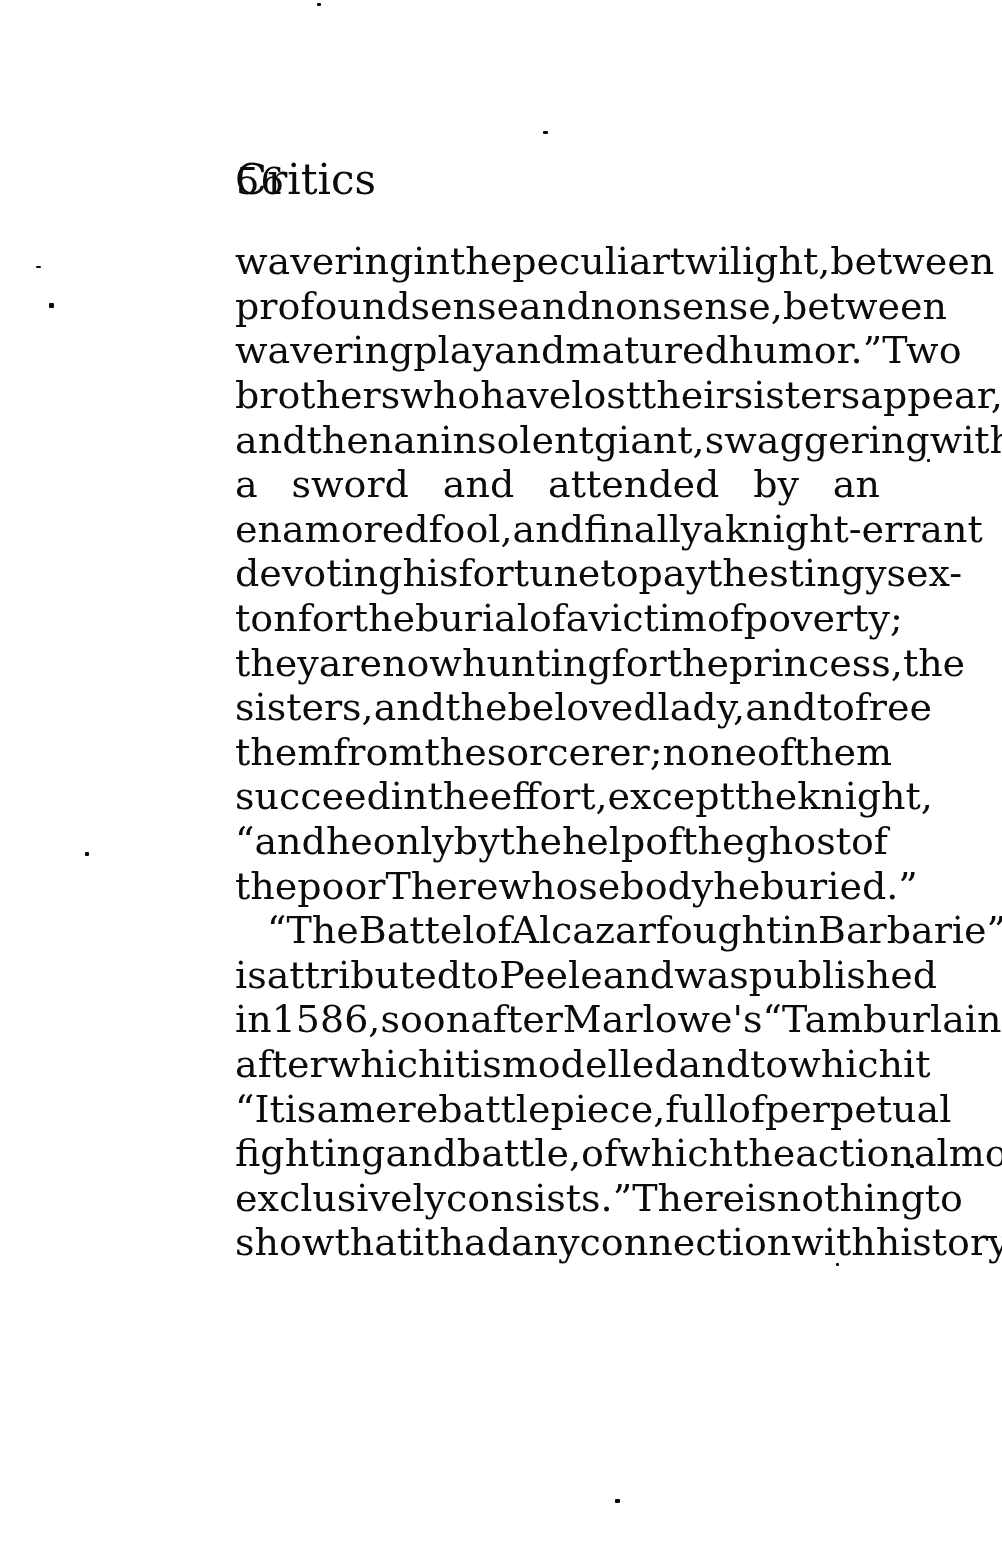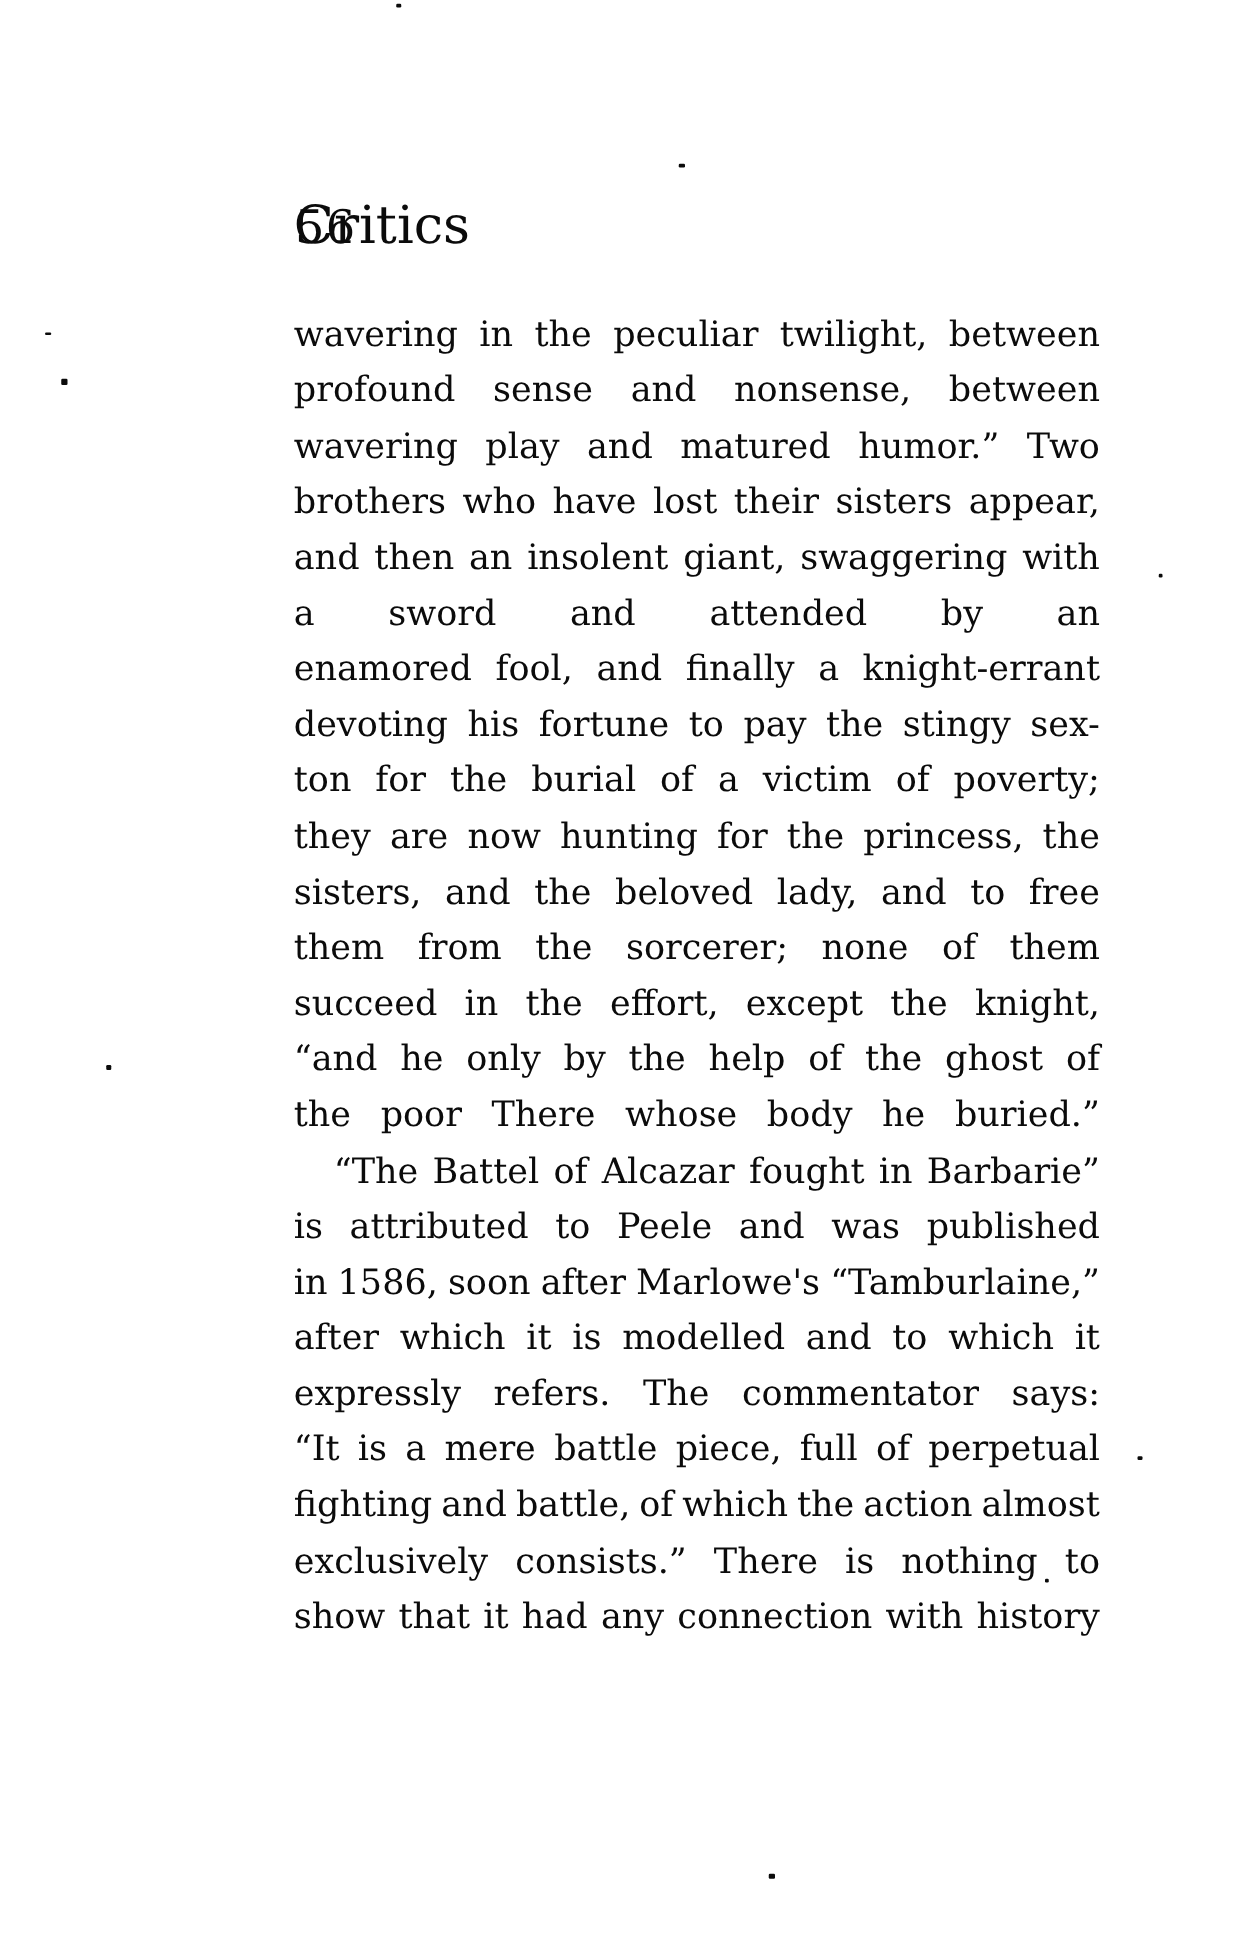--- a/index.html
+++ b/index.html
@@ -32,23 +32,23 @@
   }
   .text-block {
     position: absolute;
     left: 235px;
     top: 239px;
     width: 645px;
   }
   .text-line {
     display: flex;
     justify-content: space-between;
-    align-items: flex-end;
+    align-items: center;
     height: 44.6px;
-    font-size: 28px;
+    font-size: 38px;
     white-space: nowrap;
   }
   .text-line.indent {
     padding-left: 32px;
   }
   .text-line span { white-space: pre; }
   .speck {
     position: absolute;
     background: #0b0b0b;
     border-radius: 1px;
@@ -241,27 +241,20 @@
         <span>which</span>
         <span>it</span>
         <span>is</span>
         <span>modelled</span>
         <span>and</span>
         <span>to</span>
         <span>which</span>
         <span>it</span>
       </div>
       <div class="text-line">
-        <span>expressly</span>
-        <span>refers.</span>
-        <span>The</span>
-        <span>commentator</span>
-        <span>says:</span>
-      </div>
-      <div class="text-line">
         <span>“It</span>
         <span>is</span>
         <span>a</span>
         <span>mere</span>
         <span>battle</span>
         <span>piece,</span>
         <span>full</span>
         <span>of</span>
         <span>perpetual</span>
       </div>

